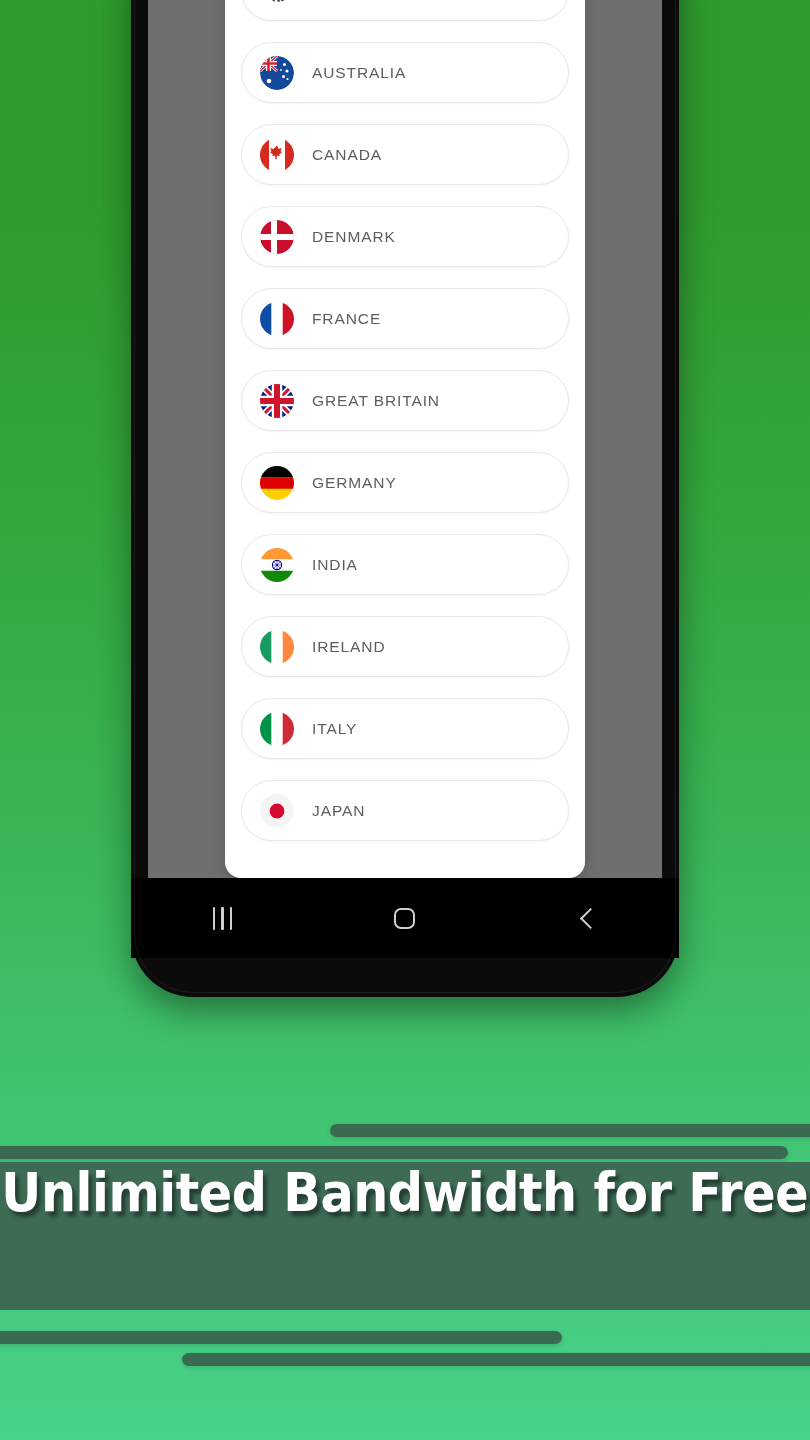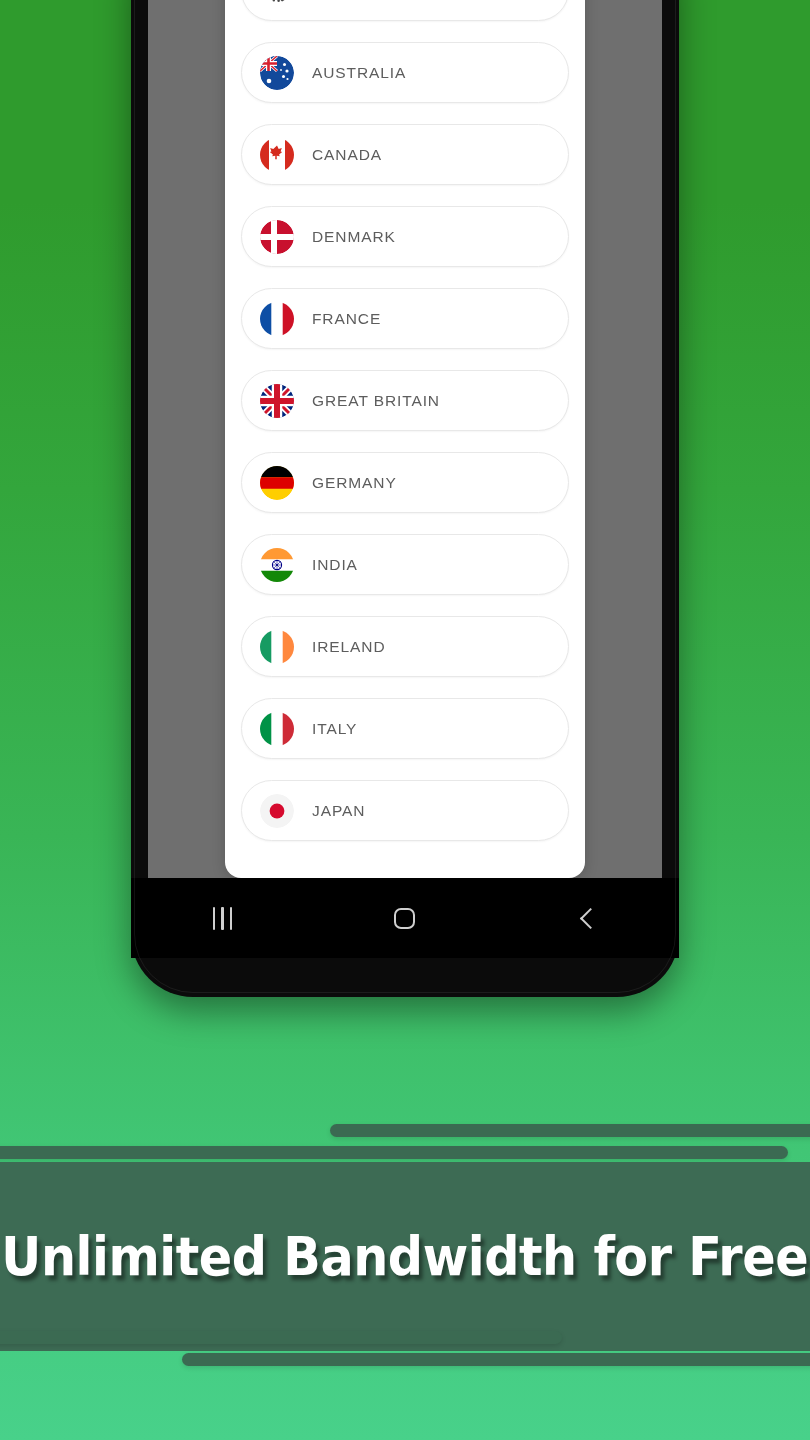--- a/index.html
+++ b/index.html
@@ -146,24 +146,23 @@
   }
   #deco-top-1   { left:330px; right:-18px; top:1124px; }
   #deco-top-2   { left:-18px;  right:22px;  top:1146px; }
   #deco-bot-1   { left:-18px;  right:248px; top:1331px; }
   #deco-bot-2   { left:182px;  right:-18px; top:1353px; }
 
   
   #banner{
     position:absolute;
     left:0; right:0;
-    top:1162px; height:189px;
+    top:1162px; height:148px;
     background:#3d6b54;
     display:flex;
-    align-items:center;
     justify-content:center;
   }
   #banner-text{
     font-family:"DejaVu Sans", sans-serif;
     font-weight:bold;
     font-size:53px;
     letter-spacing:-0.5px;
     color:#ffffff;
     transform:scaleX(.93);
     text-shadow:4px 5px 4px rgba(0,0,0,.42);

